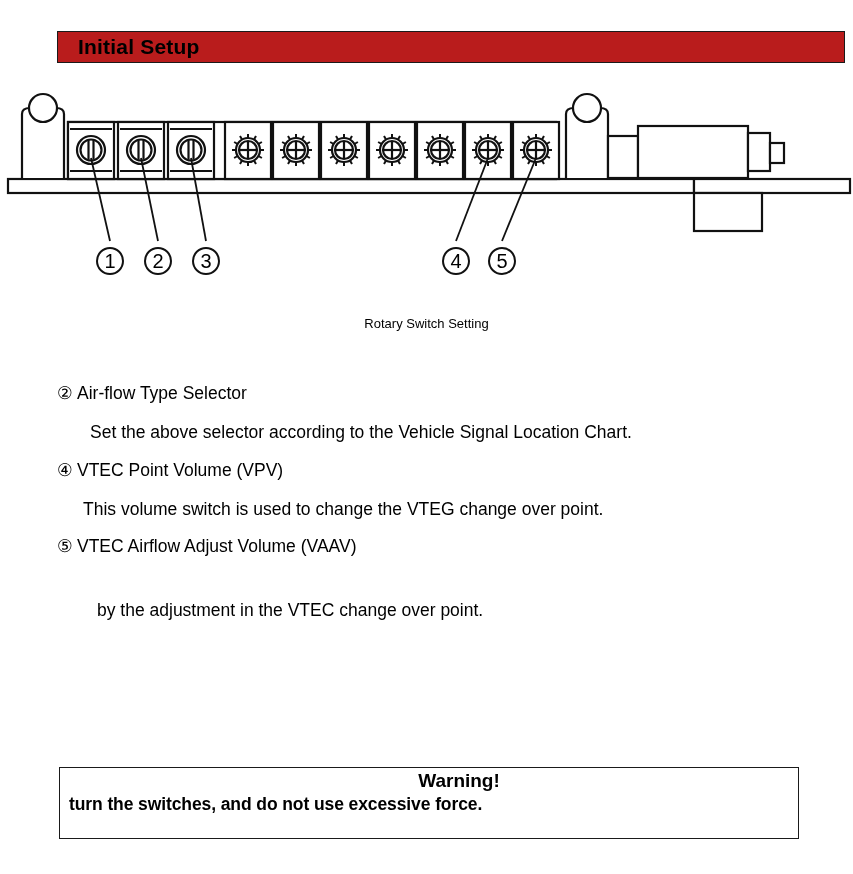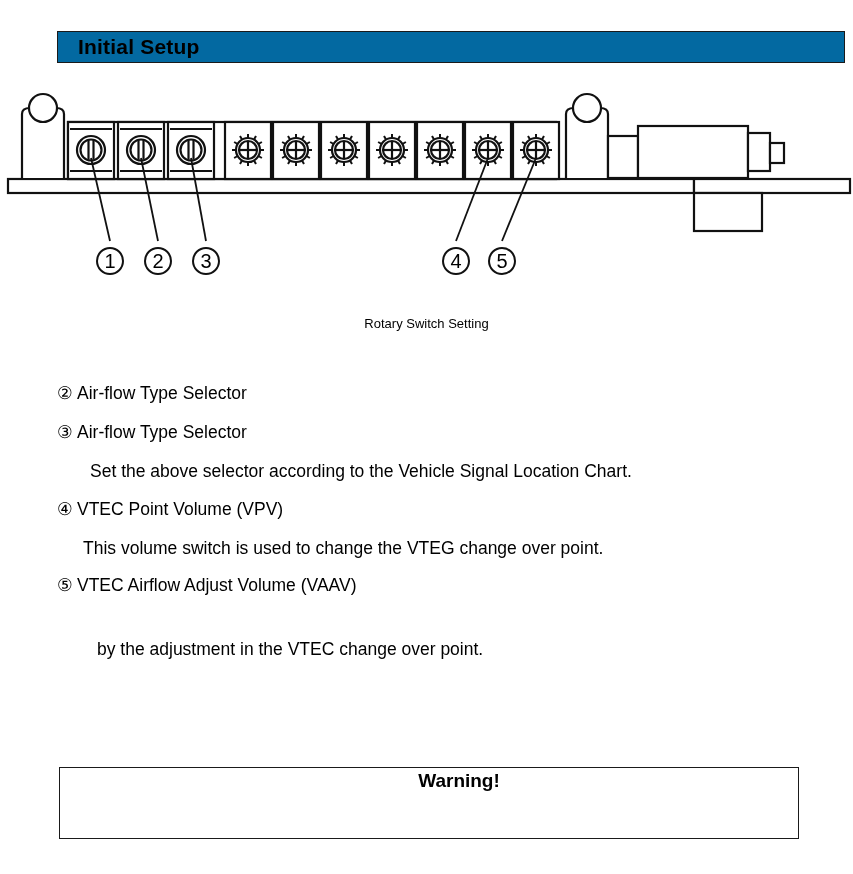--- a/index.html
+++ b/index.html
@@ -13,21 +13,21 @@
     overflow:hidden;
     -webkit-font-smoothing:antialiased;
   }
 
   
   #header-box{
     position:absolute;
     left:57px; top:31px;
     width:788px; height:32px;
     border:1.5px solid #1a1a1a;
-    background:#0369a1;
+    background:#b91c1c;
     box-sizing:border-box;
   }
   #header-title{
     position:absolute;
     left:20px; top:3px;
     font-size:21px;
     font-weight:bold;
     letter-spacing:.2px;
     white-space:nowrap;
   }
@@ -373,35 +373,33 @@
 
 <div id="caption">Rotary Switch Setting</div>
 
 <div id="body-text">
 
 
   <div class="line">
     <span class="marker">②</span><span>Air-flow Type Selector</span>
   </div>
 
-  <div class="line">
-    <span class="marker">③</span><span>Air-flow Type Selector</span>
-  </div>
 
   <div class="line indent">Set the above selector according to the Vehicle Signal Location Chart.</div>
 
   <div class="line">
     <span class="marker">④</span><span>VTEC Point Volume (VPV)</span>
   </div>
 
   <div class="line indent2">This volume switch is used to change the VTEG change over point.</div>
 
   <div class="line">
     <span class="marker">⑤</span><span>VTEC Airflow Adjust Volume (VAAV)</span>
   </div>
 
   <div class="line indent3">by the adjustment in the VTEC change over point.</div>
 </div>
 
 <div id="warning-box"></div>
 <div id="warning-inner">
   <div id="warning-title">Warning!</div>
+  <div class="warn-line">turn the switches, and do not use excessive force.</div>
 </div>
 
 </body></html>

